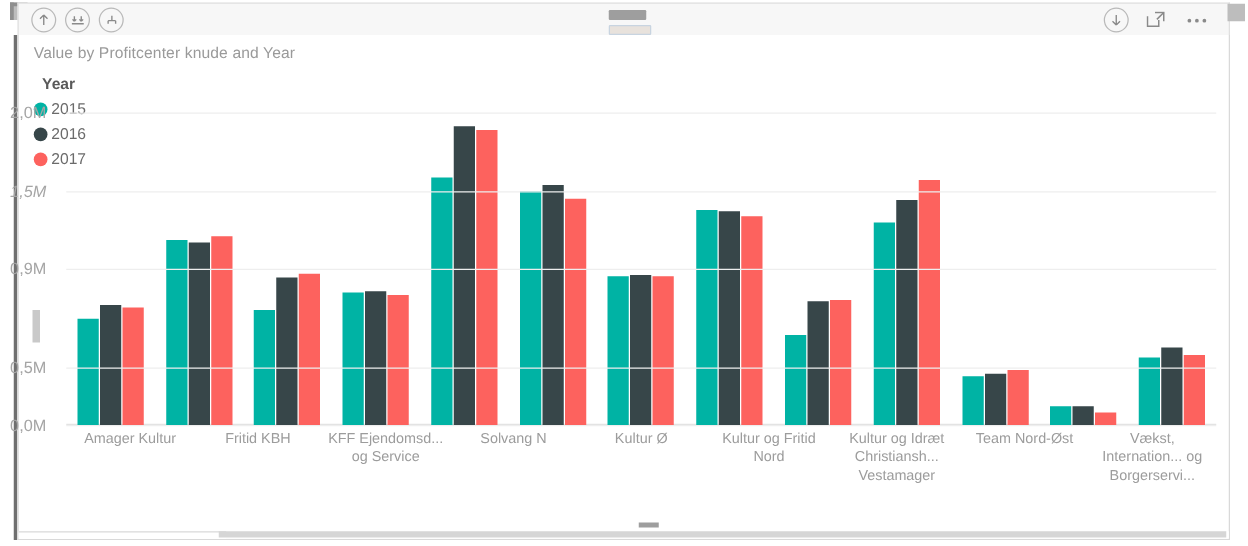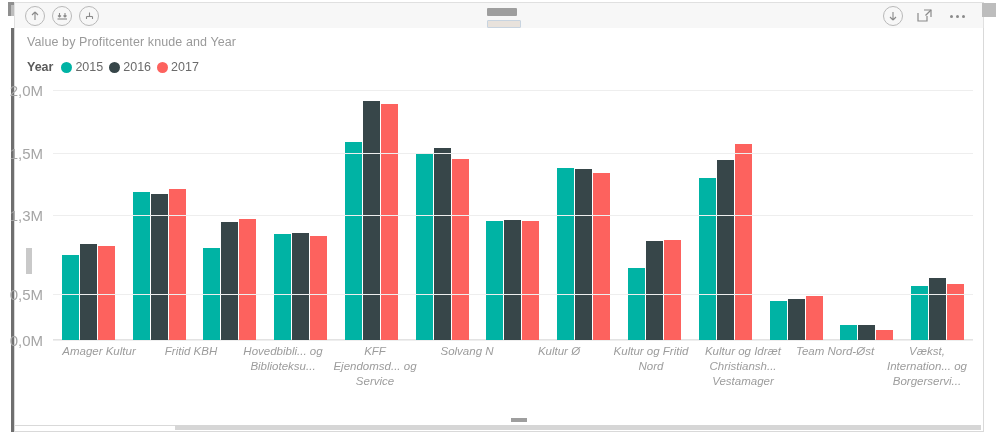--- a/index.html
+++ b/index.html
@@ -82,40 +82,41 @@
   }
   .vis-title {
     position: absolute; left: 12px; top: 7px;
     font-size: 12.5px; color: #9a9a9a; letter-spacing: .1px;
     white-space: nowrap;
   }
   .legend {
     position: absolute; left: 12px; top: 32px;
     display: flex; align-items: center; gap: 6px;
     font-size: 12.5px;
+    flex-direction: column;
   }
   .legend-title { color: #5a5a5a; font-weight: bold; margin-right: 2px; }
   .legend-item { display: flex; align-items: center; gap: 3px; color: #6b6b6b; }
   .legend-dot { width: 11px; height: 11px; border-radius: 50%; display: block; }
 
   
   .plot {
     position: absolute;
     left: 38px; top: 62px;
     width: 920px; height: 250px;
   }
   .gridline {
     position: absolute; left: 0; width: 100%;
     height: 1px; background: #eeeeee;
   }
   .ytick {
     position: absolute;
-    right: 100%; margin-right: 10px;
+    right: 100%; margin-right: 16px;
     transform: translateY(-50%);
-    font-size: 15px; color: #a5a5a5;
+    font-size: 13px; color: #a5a5a5;
     white-space: nowrap;
   }
   .baseline {
     position: absolute; left: 0; bottom: 0; width: 100%;
     height: 1px; background: #e3e3e3;
   }
   .groups {
     position: absolute; left: 0; top: 0;
     width: 100%; height: 100%;
     display: flex;
@@ -132,21 +133,20 @@
     gap: 1px;
   }
   .bar { width: 17px; }
 
   
   .xlabels {
     position: absolute;
     left: 38px; top: 316px;
     width: 920px;
     display: flex;
-    font-style: italic;
   }
   .xlabel {
     flex: 1 1 0;
     text-align: center;
     font-size: 11.5px;
     color: #9c9c9c;
     line-height: 15px;
     padding: 0 2px;
     word-break: break-word;
   }
@@ -366,34 +366,33 @@
             </div>
           </div>
         </div>
     <div class="gridline" style="top: 250px;">
           <span class="ytick" style="top: 0px;">0,0M</span>
         </div>
         <div class="gridline" style="top: 204px;">
           <span class="ytick" style="top: 0px;">0,5M</span>
         </div>
         <div class="gridline" style="top: 125px;">
-          <span class="ytick" style="top: 0px;">1,3M</span>
+          <span class="ytick" style="top: 0px;">0,9M</span>
         </div>
         <div class="gridline" style="top: 62.5px;">
-          <span class="ytick" style="top: 0px;">1,5M</span>
+          <span class="ytick" style="top: 0px; font-style: italic;">1,5M</span>
         </div>
         <div class="gridline" style="top: 0px;">
           <span class="ytick" style="top: 0px;">2,0M</span>
         </div>
       </div>
 
     <div class="xlabels" id="xlabels">
         <div class="xlabel">Amager Kultur</div>
         <div class="xlabel">Fritid KBH</div>
-        <div class="xlabel">Hovedbibli... og Biblioteksu...</div>
         <div class="xlabel">KFF Ejendomsd... og Service</div>
         <div class="xlabel">Solvang N</div>
         <div class="xlabel">Kultur Ø</div>
         <div class="xlabel">Kultur og Fritid Nord</div>
         <div class="xlabel">Kultur og Idræt Christiansh... Vestamager</div>
         <div class="xlabel">Team Nord-Øst</div>
         <div class="xlabel">Vækst, Internation... og Borgerservi...</div>
       </div>
 
     <div class="vscroll"></div>

